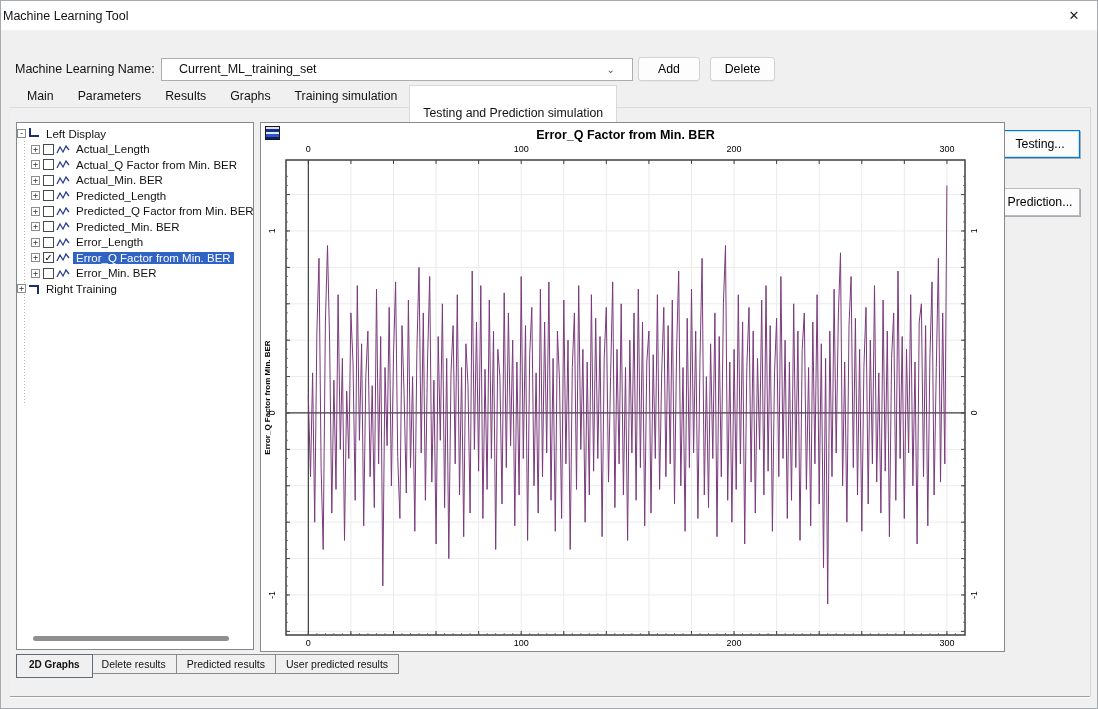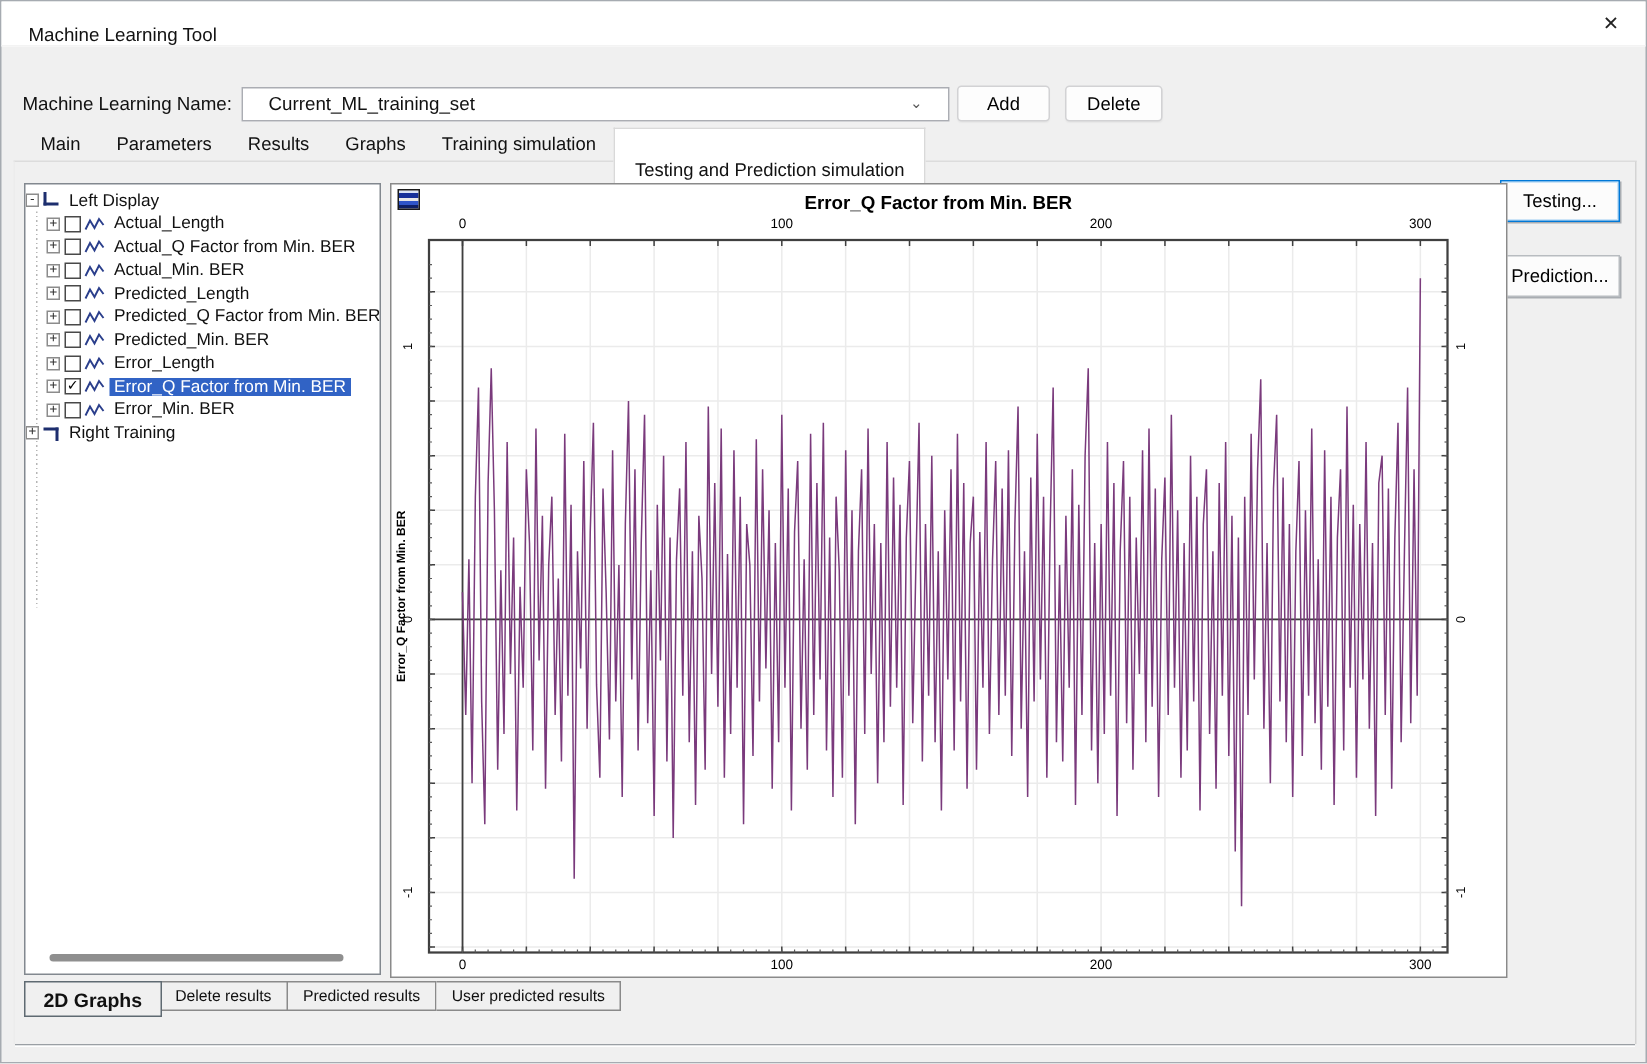--- a/index.html
+++ b/index.html
@@ -1,21 +1,21 @@
 <!DOCTYPE html>
 <html><head>
 <meta charset="utf-8">
 <style>
   * { box-sizing: border-box; margin: 0; padding: 0; }
   html,body { width:1098px; height:709px; overflow:hidden; }
   body { font-family:"Liberation Sans", sans-serif; background:#f0f0f0; color:#111; }
 
   .window { position:relative; width:1098px; height:709px; background:#f0f0f0; border:1px solid #a6abb1; }
 
-  .titlebar { height:30px; background:#ffffff; display:flex; align-items:flex-end; padding-left:18px;
+  .titlebar { height:30px; background:#ffffff; display:flex; align-items:center; padding-left:2px;
               font-size:12.5px; border-bottom:1px solid #f3f3f3; }
   .close { margin-left:auto; width:46px; height:30px; display:flex; align-items:center; justify-content:center;
            font-size:13px; color:#222; }
 
   .namerow { position:absolute; top:56px; left:14px; height:24px; display:flex; align-items:center; font-size:12.5px; }
   .namerow label { width:146px; }
   .combo { width:472px; height:23px; border:1px solid #abadb3; background:#fff; display:flex; align-items:center;
            justify-content:space-between; padding:0 17px; font-size:12.5px; }
   .chev { color:#555; font-size:10px; }
   .btn { margin-left:5px; width:62px; height:24px; background:#fdfdfd; border:1px solid #d2d2d4; border-radius:3px;
@@ -48,35 +48,35 @@
   .axicon-l { width:10px; height:9px; border-left:2px solid #1d2e6e; border-bottom:2px solid #1d2e6e;
               margin:0 4px 2px 0; flex:none; }
   .axicon-r { width:10px; height:9px; border-right:2px solid #1d2e6e; border-top:2px solid #1d2e6e;
               margin:2px 4px 0 0; flex:none; }
   .hscroll { position:absolute; left:2px; right:2px; bottom:7px; height:6px; }
   .thumb { position:absolute; left:14px; width:196px; height:5px; background:#8f8f8f; border-radius:3px; }
 
   
   .pushbtn { position:absolute; width:80px; height:28px; background:#fcfcfc; border:1px solid #b8bcc0;
              font-size:12.3px; font-family:inherit; z-index:1; box-shadow:1px 1px 0 #a9adb2; }
-  #btn-testing { top:12px; left:990px; border:1px solid #0078d7; box-shadow:inset 0 0 0 1px #cce4f7,1px 1px 0 #a9adb2; }
-  #btn-prediction { top:62px; left:990px; }
+  #btn-testing { top:22px; left:990px; border:1px solid #0078d7; box-shadow:inset 0 0 0 1px #cce4f7,1px 1px 0 #a9adb2; }
+  #btn-prediction { top:80px; left:990px; }
 
   
   .chartpanel { position:absolute; left:250px; top:14px; width:745px; height:530px; background:#fff;
                 border:1px solid #8a8a8a; z-index:2; }
   .charticon { position:absolute; left:4px; top:3px; width:15px; height:14px; border:1px solid #1a1a1a;
                background:linear-gradient(#d9e3f5 0 2px,#16309a 2px 5px,#e8e8e8 5px 7px,#2f55c9 7px 10px,#0d1f66 10px 14px); }
   #chart { position:absolute; left:0; top:0; width:743px; height:528px; }
 
   
   .bottomtabs { position:absolute; left:6px; top:546px; display:flex; align-items:flex-start; font-size:10.5px; z-index:3; }
   .btab { height:20px; padding:3px 10px 0; border:1px solid #8a8a8a; border-left:none; background:#f0f0f0; }
   .btab:first-child { border-left:1px solid #8a8a8a; }
-  .btab.active { font-weight:bold; font-size:13px; height:24px; padding:4px 12px 0; border:1px solid #5f6a72;
+  .btab.active { font-weight:bold; font-size:10px; height:24px; padding:4px 12px 0; border:1px solid #5f6a72;
                  position:relative; z-index:2; margin-right:-1px; background:#f0f0f0; }
 
   .etched { position:absolute; left:0; right:0; top:588px; height:2px; border-top:1px solid #9a9fa4; border-bottom:1px solid #ffffff; }
 </style>
 </head>
 <body>
 
 <div class="window">
 
   <div class="titlebar">

